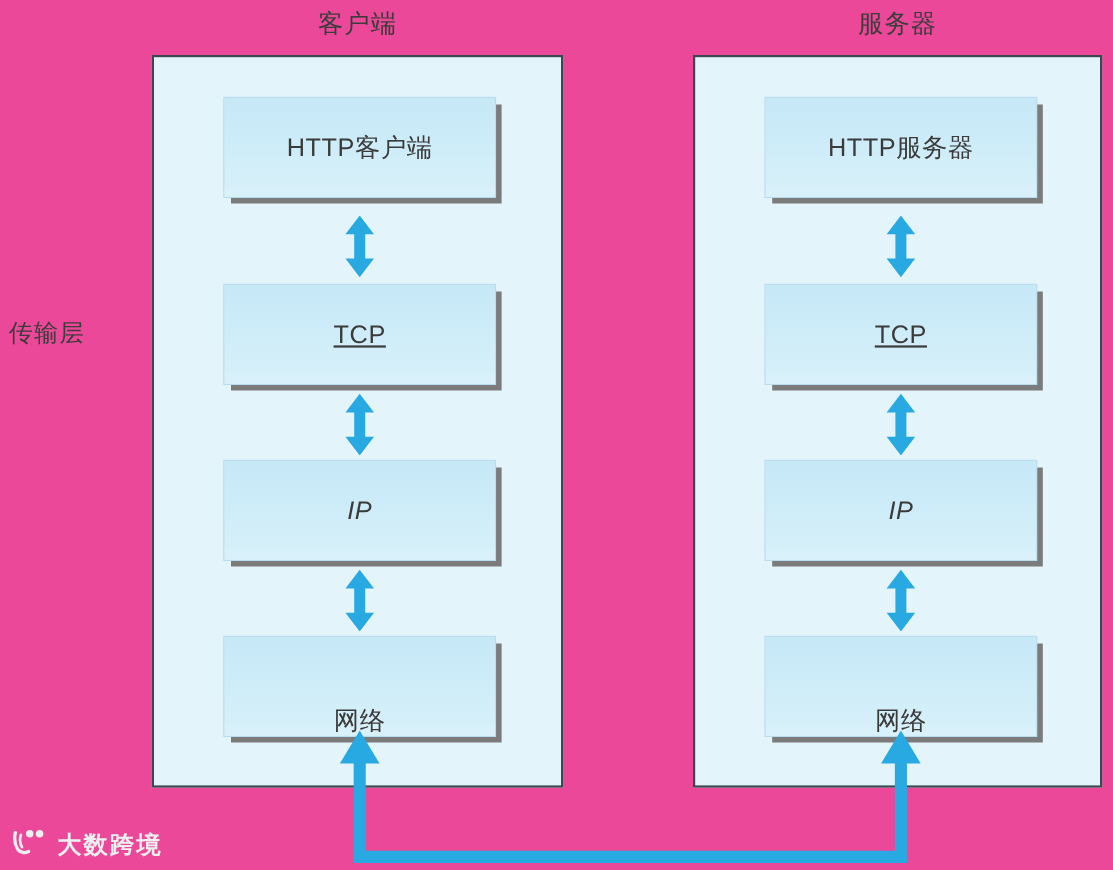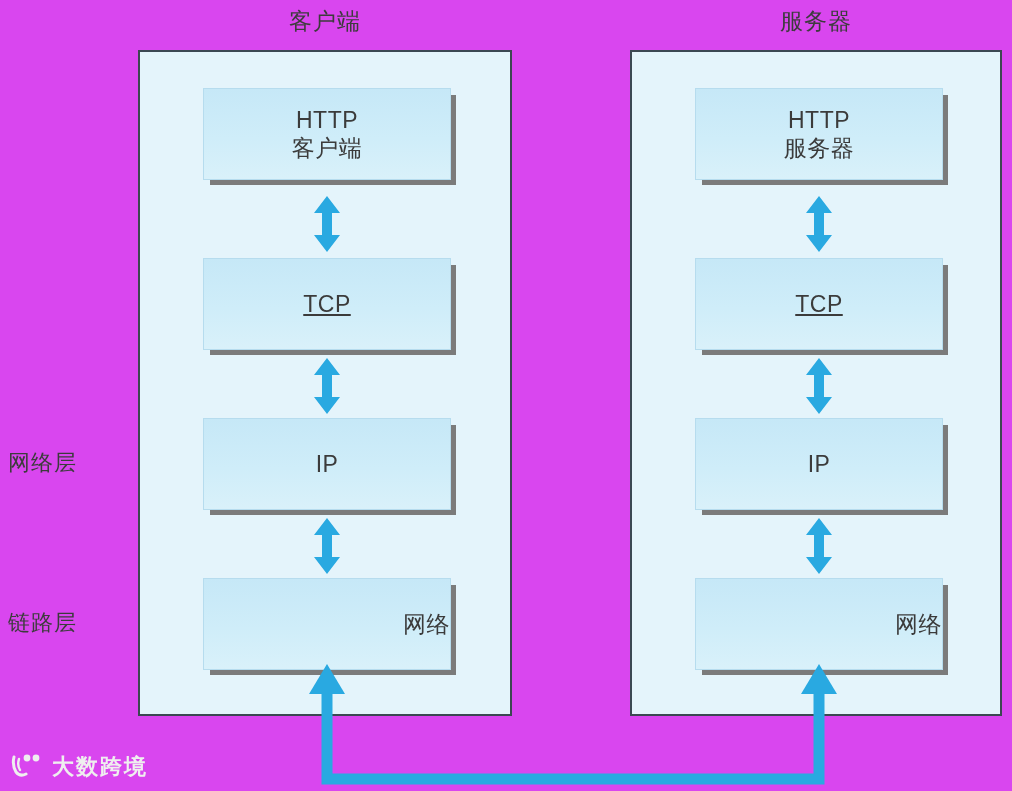--- a/index.html
+++ b/index.html
@@ -8,21 +8,21 @@
     background: #ffffff;
   }
   body {
     font-family: "Liberation Sans", "DejaVu Sans", sans-serif;
     color: #2b2b2b;
   }
   #stage {
     position: relative;
     width: 1012px;
     height: 791px;
-    background: #d946ef;
+    background: #ec4899;
     overflow: hidden;
   }
 
   
   .col-title {
     position: absolute;
     text-align: center;
     font-size: 23px;
     color: #3c3c3c;
     letter-spacing: 1px;
@@ -58,39 +58,39 @@
 
   
   .proto-box {
     position: absolute;
     width: 248px;
     height: 92px;
     box-sizing: border-box;
     background: linear-gradient(180deg, #c6e8f7 0%, #cfedf9 55%, #d9f1fa 100%);
     border: 1px solid #b6dcee;
     display: flex;
-    flex-direction: column;
+    flex-direction: row;
     align-items: center;
     justify-content: center;
     font-size: 23px;
     color: #3b3b3b;
     line-height: 1.22;
     letter-spacing: 0.5px;
     box-shadow: 6px 6px 0 -1px #7b7b7b;
   }
   .proto-box .ln { display: block; white-space: nowrap; }
 
   
   .col-left  { left: 203px; }
   .col-right { left: 695px; }
 
   
   .lay-app  { top: 88px; }
   .lay-tcp  { top: 258px; text-decoration: underline; }
-  .lay-ip   { top: 418px; }
+  .lay-ip   { top: 418px; font-style: italic; }
   .lay-link { top: 578px; align-items: flex-end; }
 
   
   .dbl-arrow {
     position: absolute;
     width: 30px;
     height: 56px;
   }
   .da-left  { left: 312px; }
   .da-right { left: 804px; }
@@ -126,22 +126,21 @@
   }
 </style>
 </head>
 <body>
 
 <div id="stage">
 
   <div class="col-title" id="title-client">客户端</div>
   <div class="col-title" id="title-server">服务器</div>
 
-  <div class="row-label" style="top:448px">网络层</div>
-  <div class="row-label" style="top:608px">链路层</div>
+  <div class="row-label" style="top:288px">传输层</div>
 
   <div class="panel" id="panel-client"></div>
   <div class="panel" id="panel-server"></div>
 
   <div class="proto-box col-left lay-app">
     <span class="ln">HTTP</span>
     <span class="ln">客户端</span>
   </div>
   <div class="proto-box col-left lay-tcp">
     <span class="ln">TCP</span>

